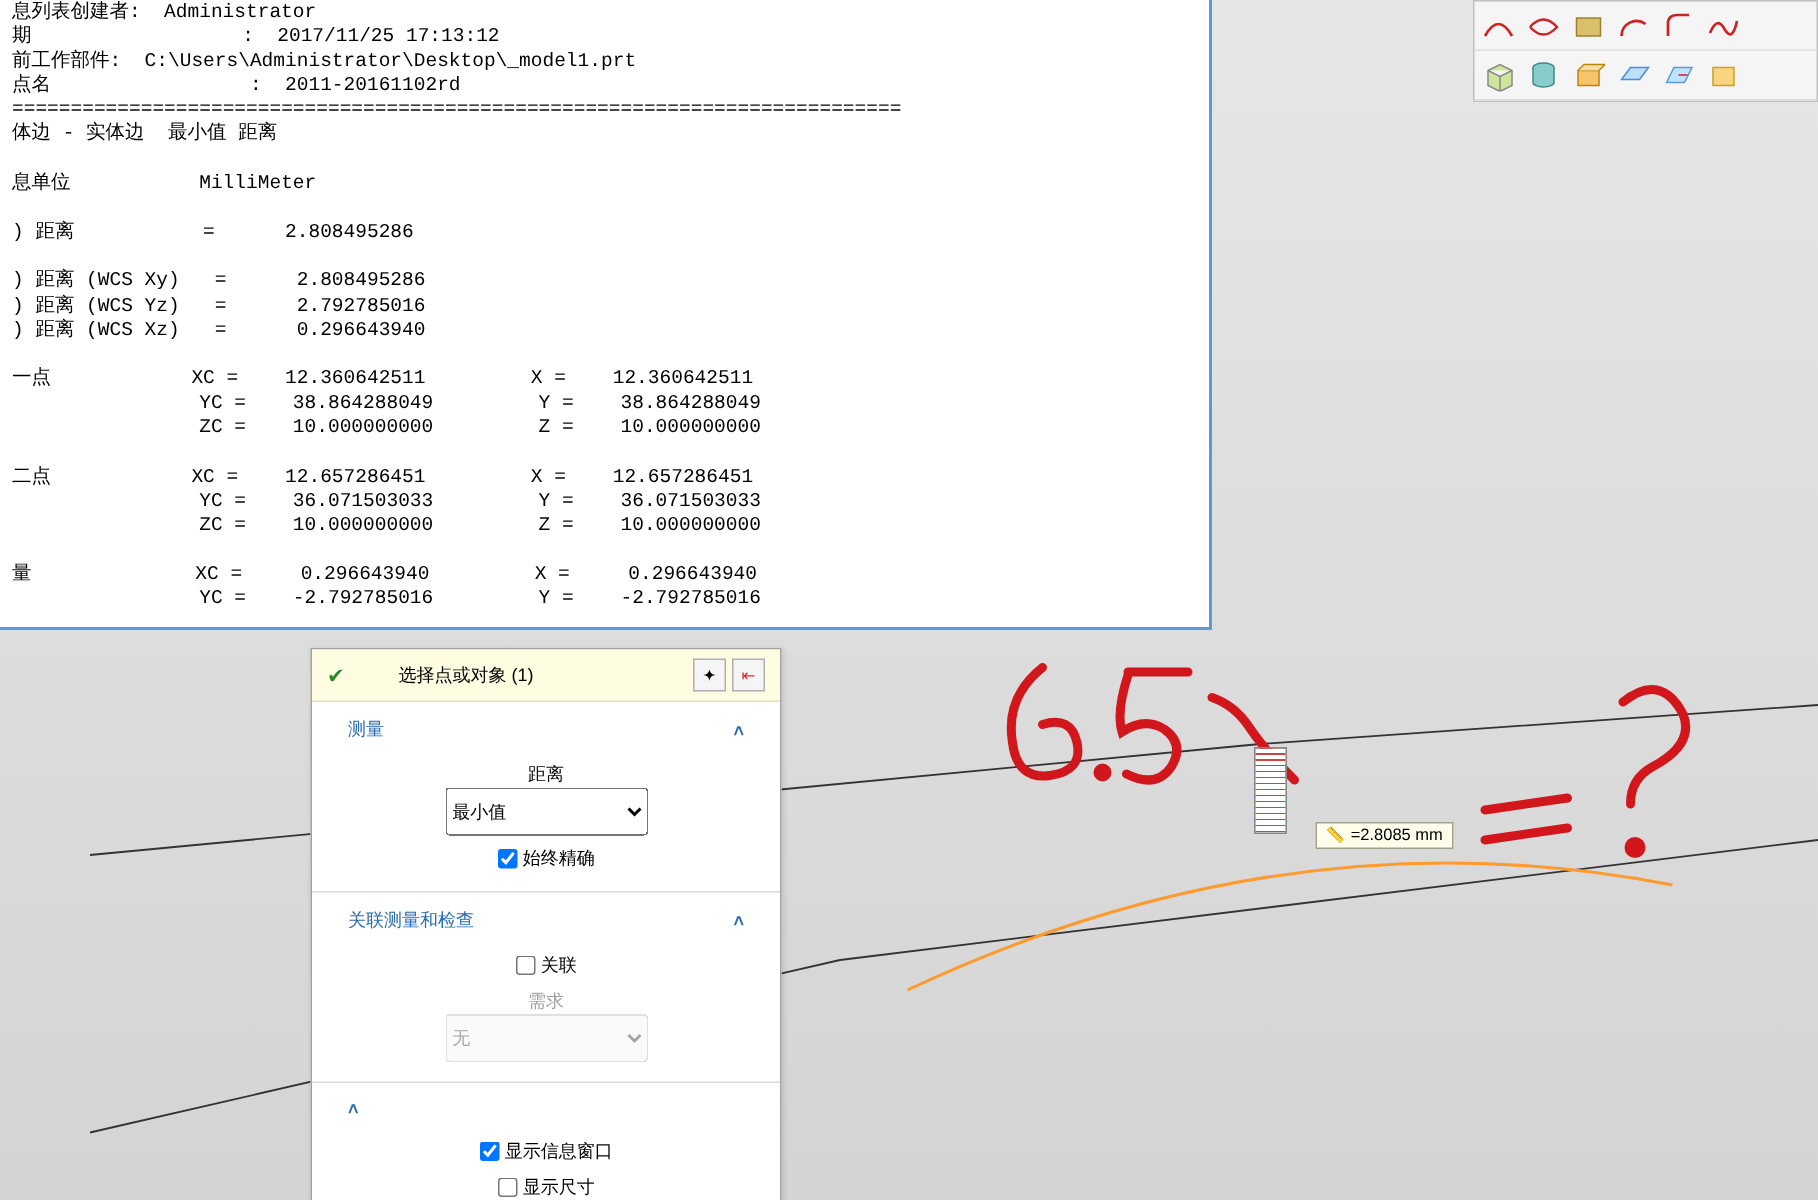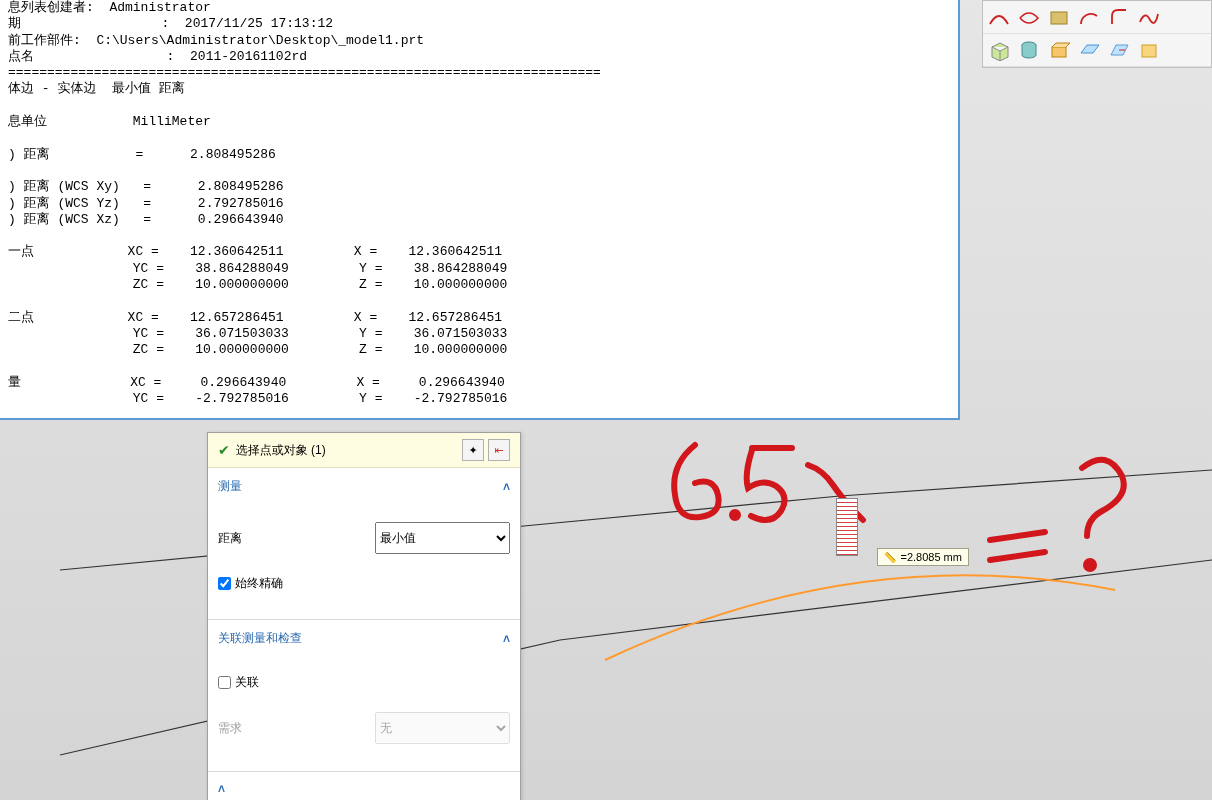--- a/index.html
+++ b/index.html
@@ -2,32 +2,32 @@
 <html><head>
 <meta charset="utf-8">
 <style>
   * { box-sizing: border-box; margin: 0; padding: 0; }
   body { font-family: "Microsoft YaHei", Arial, sans-serif; font-size: 12px; background: #dcdcdc; width: 1212px; height: 800px; overflow: hidden; position: relative; }
   .viewport { position: absolute; top: 0; left: 0; right: 0; bottom: 0; background: linear-gradient(#e6e6e6, #d4d4d4); }
   .toolbar { position: absolute; top: 0; right: 0; width: 230px; background: #f5f5f5; border: 1px solid #c0c0c0; }
   .toolbar-row { display: flex; align-items: center; padding: 4px; gap: 6px; border-bottom: 1px solid #e0e0e0; }
   .tool-icon { width: 24px; height: 24px; display: flex; align-items: center; justify-content: center; border: 1px solid transparent; cursor: pointer; }
   .tool-icon svg { width: 22px; height: 22px; }
-  .info-window { position: absolute; top: 0; left: 0; width: 960px; height: 420px; background: #fff; border-right: 2px solid #5a9bd5; border-bottom: 2px solid #5a9bd5; overflow: hidden; }
+  .info-window { position: absolute; top: 0; left: 0; width: 808px; height: 420px; background: #fff; border-right: 2px solid #5a9bd5; border-bottom: 2px solid #5a9bd5; overflow: hidden; }
   .info-content { padding: 0 8px; font-family: "Courier New", SimSun, monospace; font-size: 13px; line-height: 16.3px; white-space: pre; color: #000; }
   .dialog { position: absolute; top: 432px; left: 207px; width: 314px; background: #fff; border: 1px solid #a0a0a0; box-shadow: 1px 1px 4px rgba(0,0,0,.15); }
   .dlg-row { display: flex; align-items: center; padding: 6px 10px; background: #fffde1; border-bottom: 1px solid #e0e0c0; }
   .dlg-row .chk { color: #2a8a2a; font-size: 14px; margin-right: 6px; }
-  .dlg-row .label { flex: 1; }
+  .dlg-row .label { flex: 1; margin-left: 30px; }
   .dlg-row .mini-btn { width: 22px; height: 22px; margin-left: 4px; border: 1px solid #b0b0b0; background: #f5f5f5; display: flex; align-items: center; justify-content: center; cursor: pointer; font-size: 11px; }
-  .dlg-section { border-bottom: 1px solid #d8d8d8; padding: 6px 10px; }
+  .dlg-section { border-bottom: 1px solid #d8d8d8; padding: 6px 24px; }
   .dlg-header { display: flex; align-items: center; color: #2a6bb0; padding: 4px 0 6px; }
   .dlg-header .txt { flex: 1; font-size: 12px; }
   .dlg-header .caret { color: #2a6bb0; font-size: 12px; font-weight: bold; }
-  .dlg-field { display: flex; align-items: center; margin: 21px 0; }
+  .dlg-field { display: flex; align-items: center; margin: 7px 0; flex-direction: column; }
   .dlg-field .fl { flex: 1; }
   .dlg-field select { width: 135px; height: 32px; font-size: 12px; }
   .dlg-field label { display: flex; align-items: center; gap: 4px; }
   .dlg-field.disabled { color: #a0a0a0; }
   .dim-box { position: absolute; top: 548px; left: 877px; background: #fffeea; border: 1px solid #a0a08a; padding: 2px 6px; font-size: 11px; display: flex; align-items: center; gap: 4px; }
   .dim-box .ic { font-size: 10px; color: #555; }
   .ruler { position: absolute; top: 498px; left: 836px; width: 22px; height: 58px; border: 1px solid #888; background: repeating-linear-gradient(#fff, #fff 3px, #c44 3px, #c44 4px); }
   .logo { position: absolute; bottom: 20px; right: 24px; color: #fff; font-family: Arial, sans-serif; text-align: right; opacity: .88; }
   .logo .big { font-size: 34px; font-weight: bold; letter-spacing: 1px; display: flex; align-items: center; gap: 8px; }
   .logo .cube { width: 34px; height: 34px; background: linear-gradient(135deg,#5fb3e8,#1a6fb0); clip-path: polygon(50% 0,100% 25%,100% 75%,50% 100%,0 75%,0 25%); }

